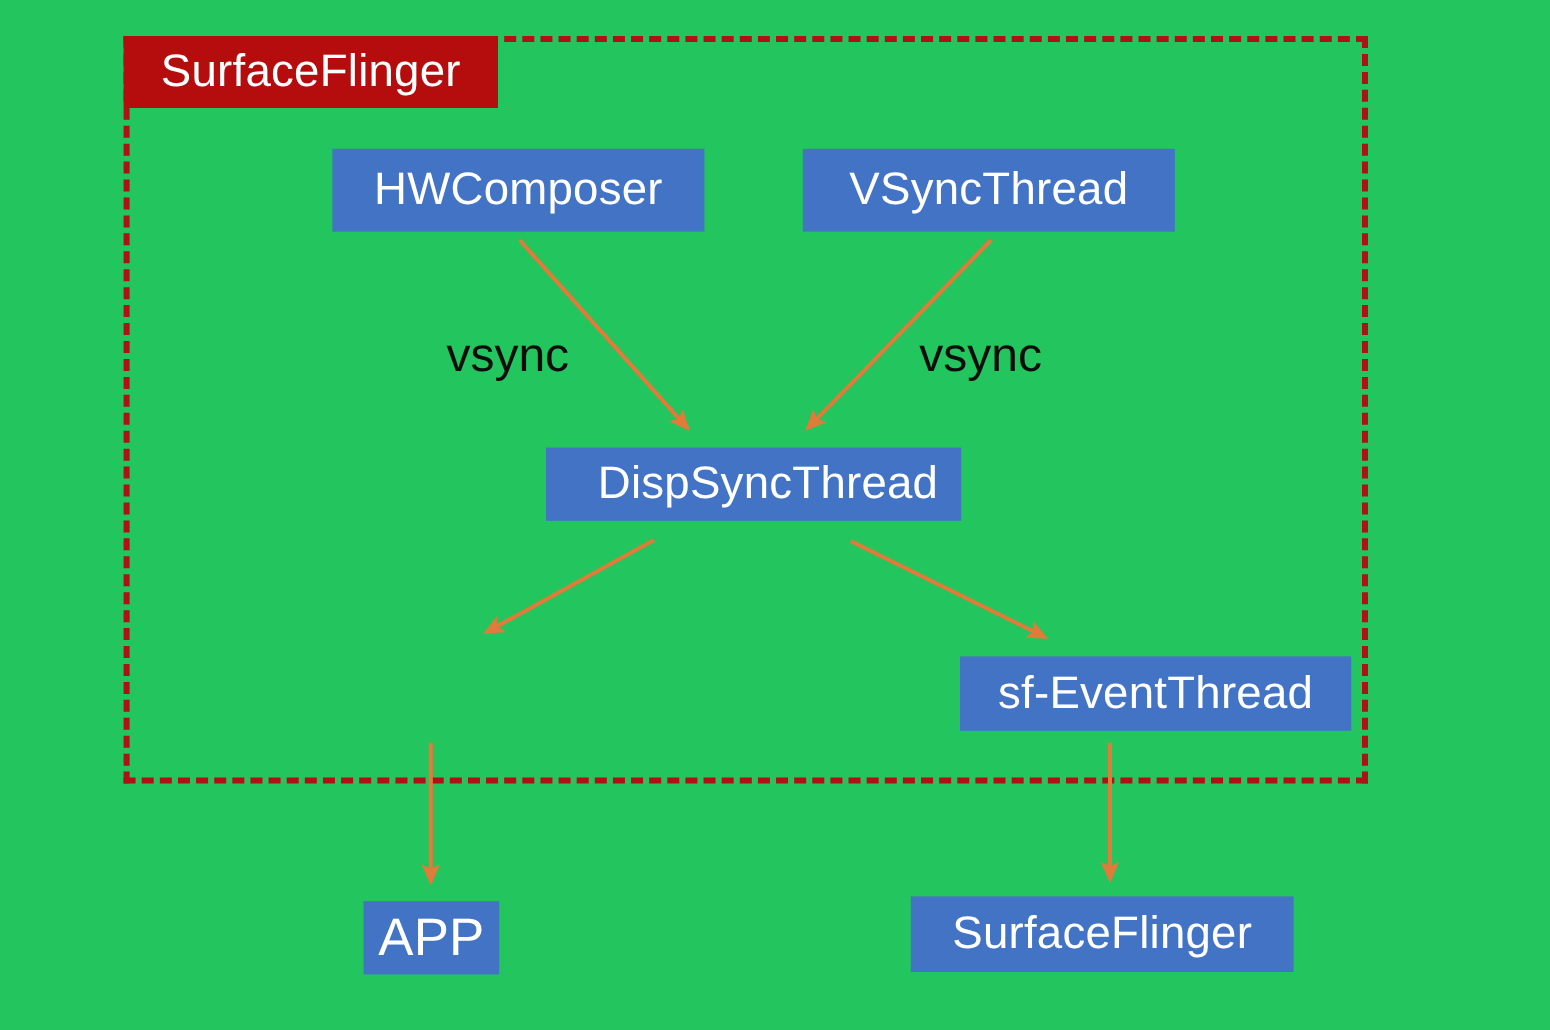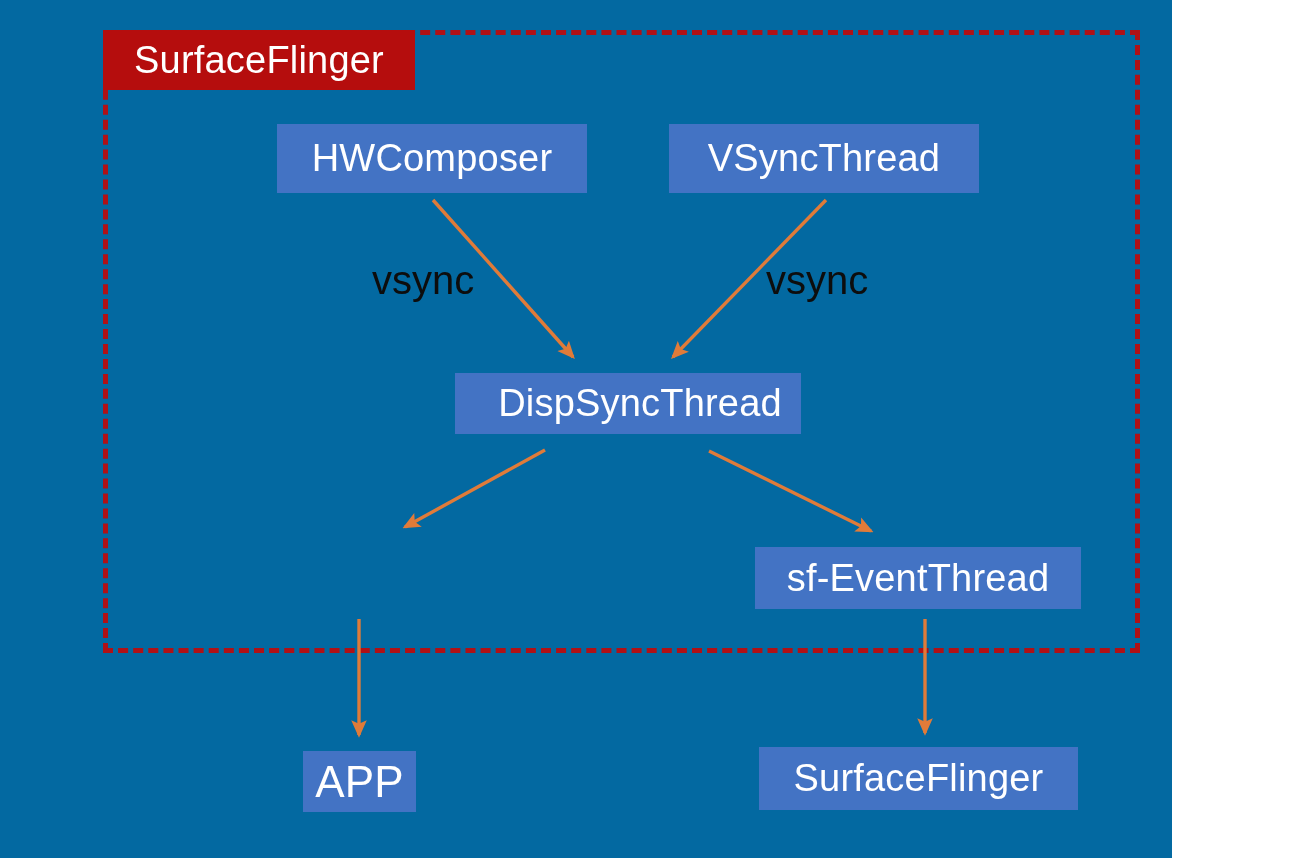--- a/index.html
+++ b/index.html
@@ -5,23 +5,23 @@
   html, body {
     margin: 0;
     padding: 0;
     background: #ffffff;
   }
   body {
     font-family: "Liberation Sans", sans-serif;
   }
   #canvas {
     position: relative;
-    width: 1172px;
+    width: 1292px;
     height: 858px;
-    background: #0369a1;
+    background: #22c55e;
     overflow: hidden;
   }
   
   .dashed-region {
     position: absolute;
     left: 103px;
     top: 30px;
     width: 1037px;
     height: 623px;
     border: 5px dashed #B01116;
@@ -45,20 +45,21 @@
   }
   .node.blue {
     background: #4373C4;
   }
   
   .edge-label {
     position: absolute;
     color: #0d0d0d;
     font-weight: 400;
     white-space: nowrap;
+    margin-top: 16px;
   }
   
   #arrows {
     position: absolute;
     left: 0;
     top: 0;
     width: 1292px;
     height: 858px;
     pointer-events: none;
   }
@@ -96,19 +97,19 @@
 
   <div class="node blue" style="left:669px; top:124px; width:310px; height:69px; font-size:38px;">VSyncThread</div>
 
   <div class="edge-label" style="left:372px; top:258px; font-size:40px;">vsync</div>
 
   <div class="edge-label" style="left:766px; top:258px; font-size:40px;">vsync</div>
 
   <div class="node blue" style="left:455px; top:373px; width:346px; height:61px; font-size:38px;padding-left:24px;">DispSyncThread</div>
 
 
-  <div class="node blue" style="left:755px; top:547px; width:326px; height:62px; font-size:38px;text-align:center;">sf-EventThread</div>
+  <div class="node blue" style="left:800px; top:547px; width:326px; height:62px; font-size:38px;text-align:center;">sf-EventThread</div>
 
   <div class="node blue" style="left:303px; top:751px; width:113px; height:61px; font-size:44px;">APP</div>
 
   <div class="node blue" style="left:759px; top:747px; width:319px; height:63px; font-size:38px;">SurfaceFlinger</div>
 
 </div>
 
 </body></html>

